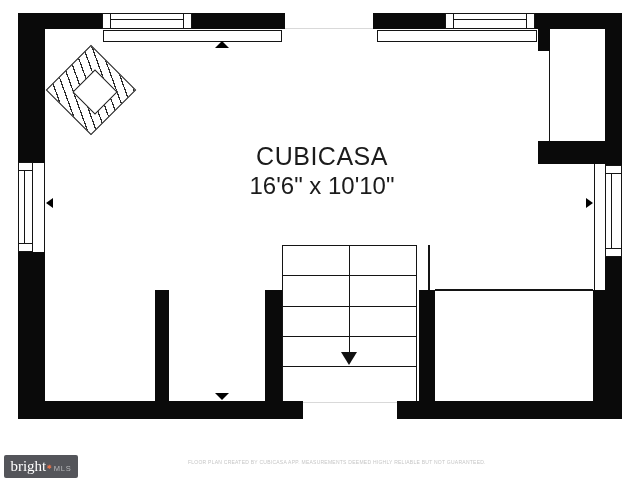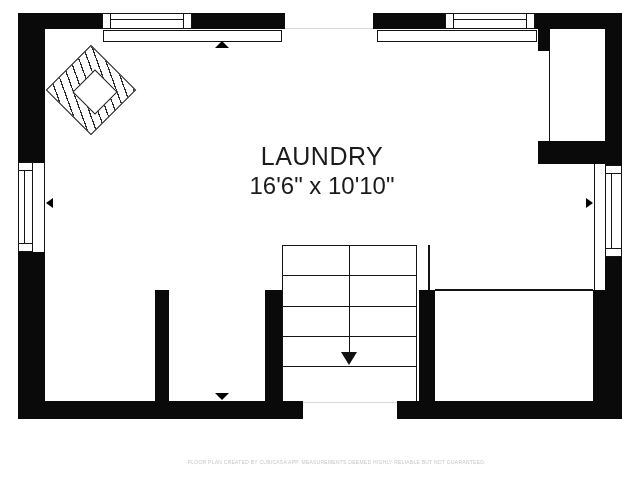--- a/index.html
+++ b/index.html
@@ -116,19 +116,24 @@
     <span class="tread" style="top:28.5px;"></span>
     <span class="tread" style="top:59.5px;"></span>
     <span class="tread" style="top:89.5px;"></span>
     <span class="tread" style="top:119.5px;"></span>
   </div>
   <div class="thinline" style="left:428px;top:245px;width:1.5px;height:45px;"></div>
   <div class="thinline" style="left:348.5px;top:245px;width:1.6px;height:110px;"></div>
   <div class="tri" style="left:341px;top:352px;border-left:8px solid transparent;border-right:8px solid transparent;border-top:13px solid #111;"></div>
 
   <div class="labels">
-    <div class="room-name">LAUNDRY</div>
+    <div class="room-name">CUBICASA</div>
     <div class="room-dims">16'6" x 10'10"</div>
   </div>
 
+  <div class="logo">
+    <span class="brand">bright</span>
+      <span class="star">✱</span>
+      <span class="mls">MLS</span>
+  </div>
   <div class="disclaimer">FLOOR PLAN CREATED BY CUBICASA APP. MEASUREMENTS DEEMED HIGHLY RELIABLE BUT NOT GUARANTEED.</div>
 
 </div>
 
 </body></html>

